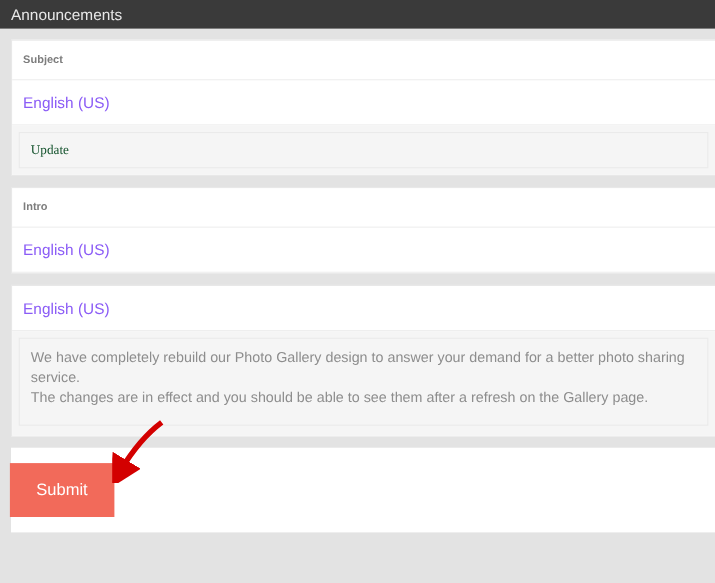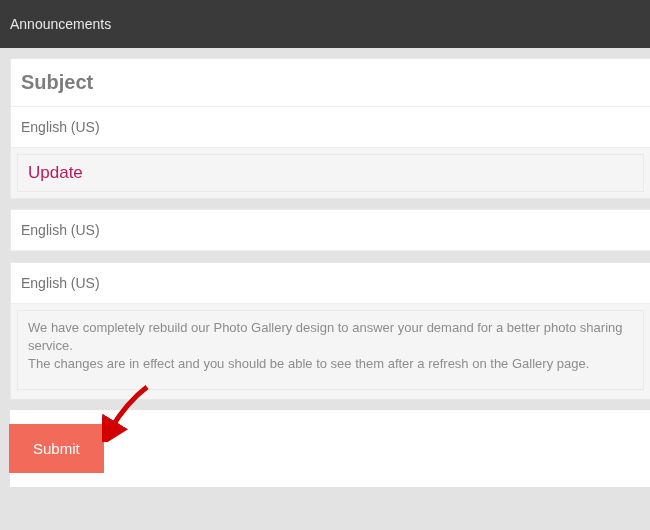--- a/index.html
+++ b/index.html
@@ -7,54 +7,54 @@
     font-family: Arial, Helvetica, sans-serif;
     background: #e3e3e3;
     width: 650px;
     height: 530px;
     overflow: hidden;
     font-size: 14px;
   }
   .topbar {
     background: #3a3a3a;
     color: #e8e8e8;
-    padding: 16px 10px;
+    padding: 5px 10px;
     font-size: 14px;
   }
   .panel {
     background: #ffffff;
     margin: 10px 0 10px 10px;
     border: 1px solid #e8e8e8;
     border-right: none;
   }
   .panel-header {
     padding: 12px 10px;
     color: #7d7d7d;
-    font-size: 20px;
+    font-size: 10px;
     font-weight: 600;
     border-bottom: 1px solid #eeeeee;
   }
   .panel-lang {
     padding: 12px 10px;
-    color: #737373;
+    color: #8b5cf6;
     font-size: 14px;
     border-bottom: 1px solid #eeeeee;
   }
   .panel-input-wrap {
     background: #f5f5f5;
     padding: 6px 6px;
   }
   .panel-input {
     width: 100%;
     background: #f5f5f5;
     border: 1px solid #eaeaea;
     padding: 8px 10px;
-    color: #be185d;
-    font-size: 17px;
-    font-family: Liberation Sans, sans-serif;
+    color: #14532d;
+    font-size: 12px;
+    font-family: Liberation Serif, serif;
   }
   .panel-textarea {
     width: 100%;
     height: 80px;
     background: #f5f5f5;
     border: 1px solid #eaeaea;
     padding: 8px 10px;
     color: #8d8d8d;
     font-size: 13px;
     font-family: inherit;
@@ -94,20 +94,21 @@
 
 <div class="panel">
   <div class="panel-header">Subject</div>
   <div class="panel-lang">English (US)</div>
   <div class="panel-input-wrap">
     <input class="panel-input" type="text" value="Update" style="">
   </div>
 </div>
 
 <div class="panel">
+  <div class="panel-header">Intro</div>
   <div class="panel-lang">English (US)</div>
 </div>
 
 <div class="panel">
   <div class="panel-lang">English (US)</div>
   <div class="panel-input-wrap">
     <textarea class="panel-textarea" style="">We have completely rebuild our Photo Gallery design to answer your demand for a better photo sharing service.
 The changes are in effect and you should be able to see them after a refresh on the Gallery page.</textarea>
   </div>
 </div>

